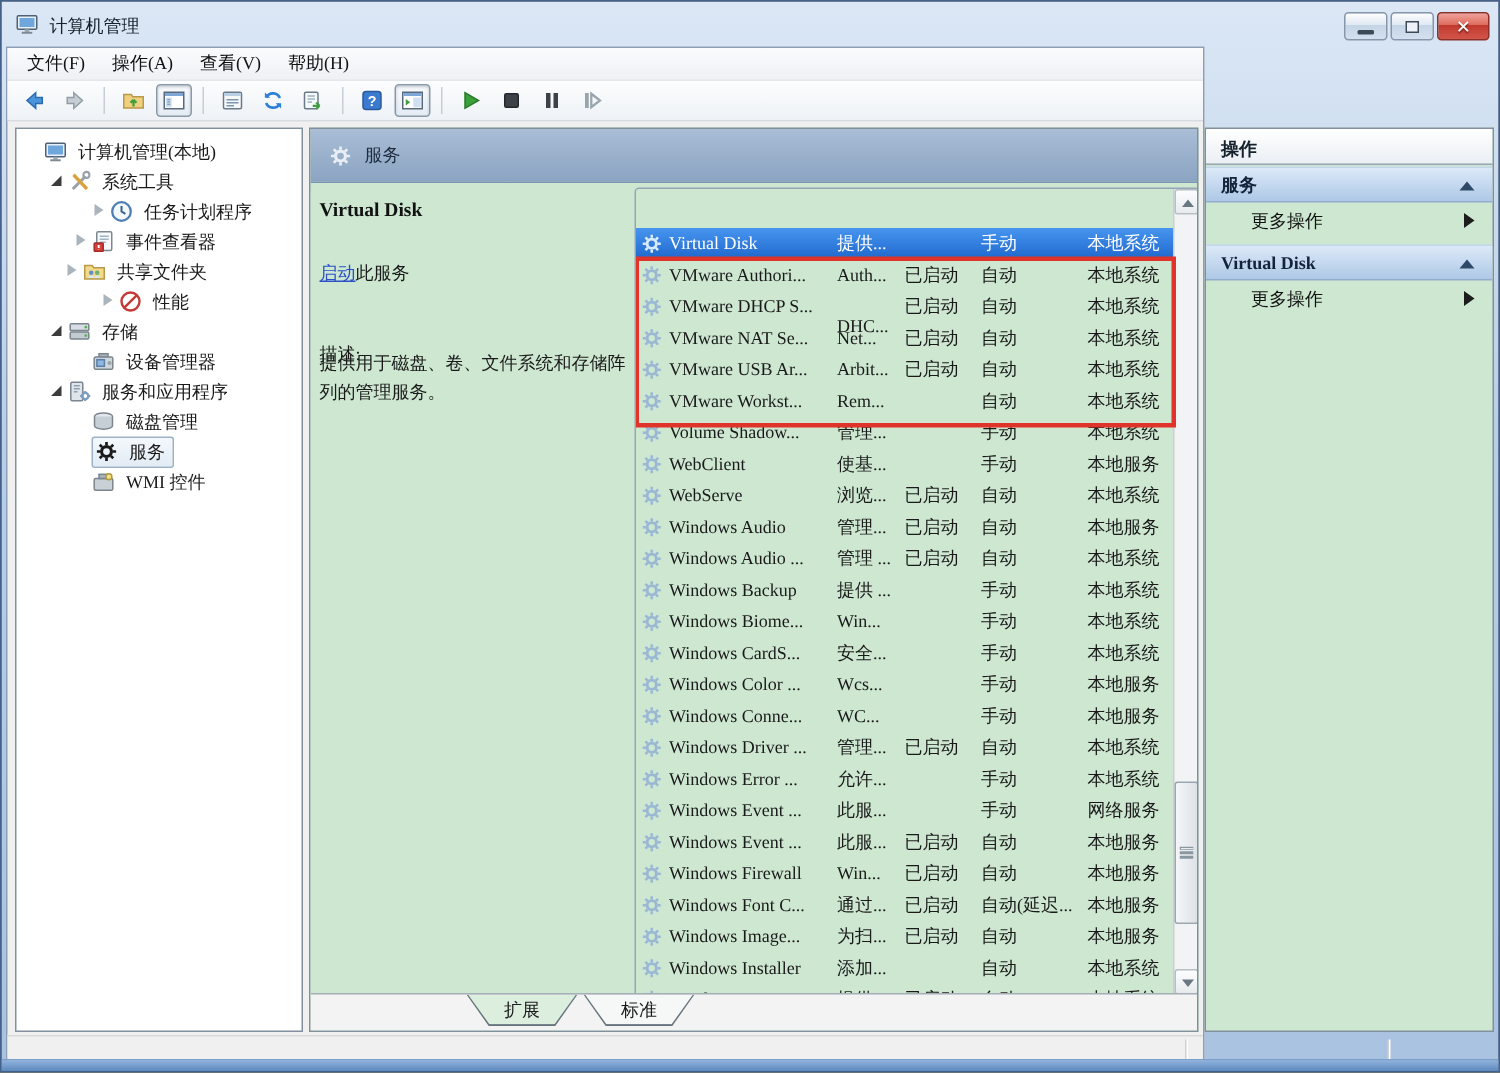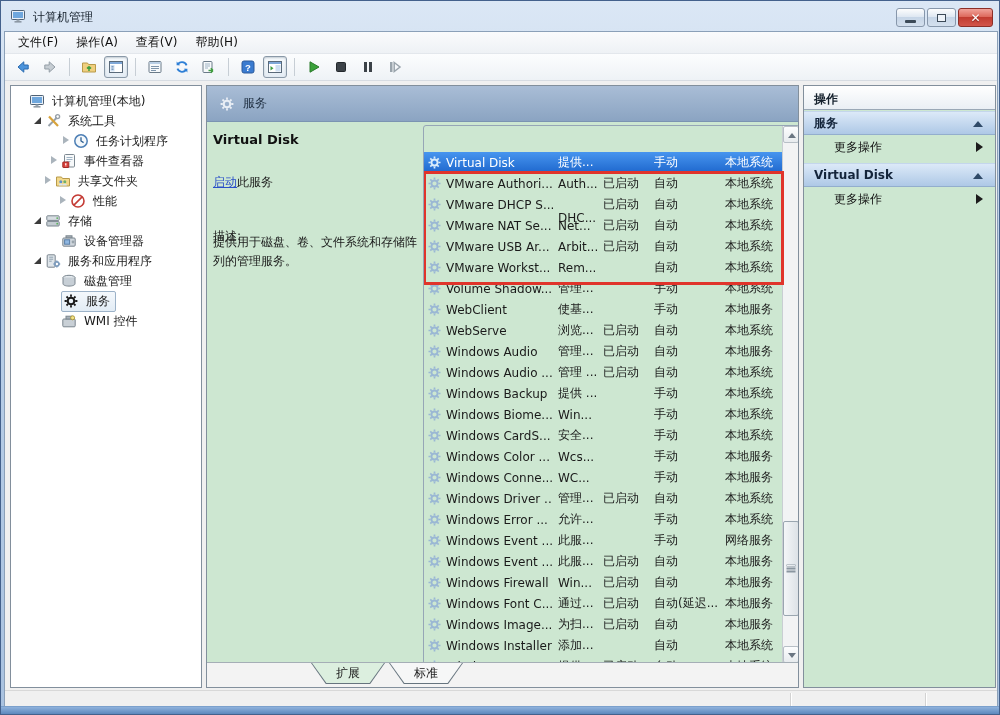--- a/index.html
+++ b/index.html
@@ -18,22 +18,22 @@
   .wbtn { width:29px; height:19px; border:1px solid #8797ab; border-radius:3px;
     background:linear-gradient(#fdfdfd,#dfe8f2 45%,#c5d4e6 46%,#d4e0ee);
     display:flex; align-items:center; justify-content:center; position:relative; }
   .wbtn.close { width:35px; border-color:#8c2f28;
     background:linear-gradient(#f0a39a,#dd6a5d 45%,#c03a2e 46%,#d2554a); }
   .glyph-min { width:11px; height:3px; background:#3c4a58; margin-top:7px; border-radius:1px; }
   .glyph-restore { width:9px; height:8px; border:1.5px solid #3c4a58; background:#eef3f9; }
   .glyph-close { color:#fff; font-weight:bold; font-size:12px; text-shadow:0 1px 1px #802520; }
 
   
-  .client { position:absolute; left:3px; top:30px; width:994px; height:676px;
-    background:#f0f0f0; border:1px solid #8ba0b8; }
+  .client { position:absolute; left:3px; top:30px; width:799px; height:676px;
+    background:#f0f0f0; border:1px solid #8ba0b8;font-family:Liberation Serif, serif; }
 
   .menubar { position:absolute; left:0; top:0; width:100%; height:22px;
     background:linear-gradient(#fafbfc,#eef1f5); border-bottom:1px solid #e3e7ec;
     display:flex; align-items:center; padding-left:4px; }
   .menu-item { padding:3px 9px; color:#111; }
 
   .toolbar { position:absolute; left:0; top:22px; width:100%; height:27px;
     background:linear-gradient(#fcfdfe,#eef2f6); border-bottom:1px solid #d7dce2;
     display:flex; align-items:center; padding-left:6px; gap:3px; }
   .tb-btn { width:24px; height:22px; display:flex; align-items:center; justify-content:center;
@@ -391,21 +391,21 @@
           </svg>
           <span class="tree-label">事件查看器</span>
         </div>
         <div class="tree-row" style="padding-left: 32px;">
           <span class="tw-glyph collapsed"></span>
           <svg class="icon">
             <use href="#i-shared-folders"></use>
           </svg>
           <span class="tree-label">共享文件夹</span>
         </div>
-        <div class="tree-row" style="padding-left: 47px;">
+        <div class="tree-row" style="padding-left: 22px; margin-left: 34px;">
           <span class="tw-glyph collapsed"></span>
           <svg class="icon">
             <use href="#i-performance"></use>
           </svg>
           <span class="tree-label">性能</span>
         </div>
         <div class="tree-row" style="padding-left: 22px;">
           <span class="tw-glyph expanded"></span>
           <svg class="icon">
             <use href="#i-storage"></use>

